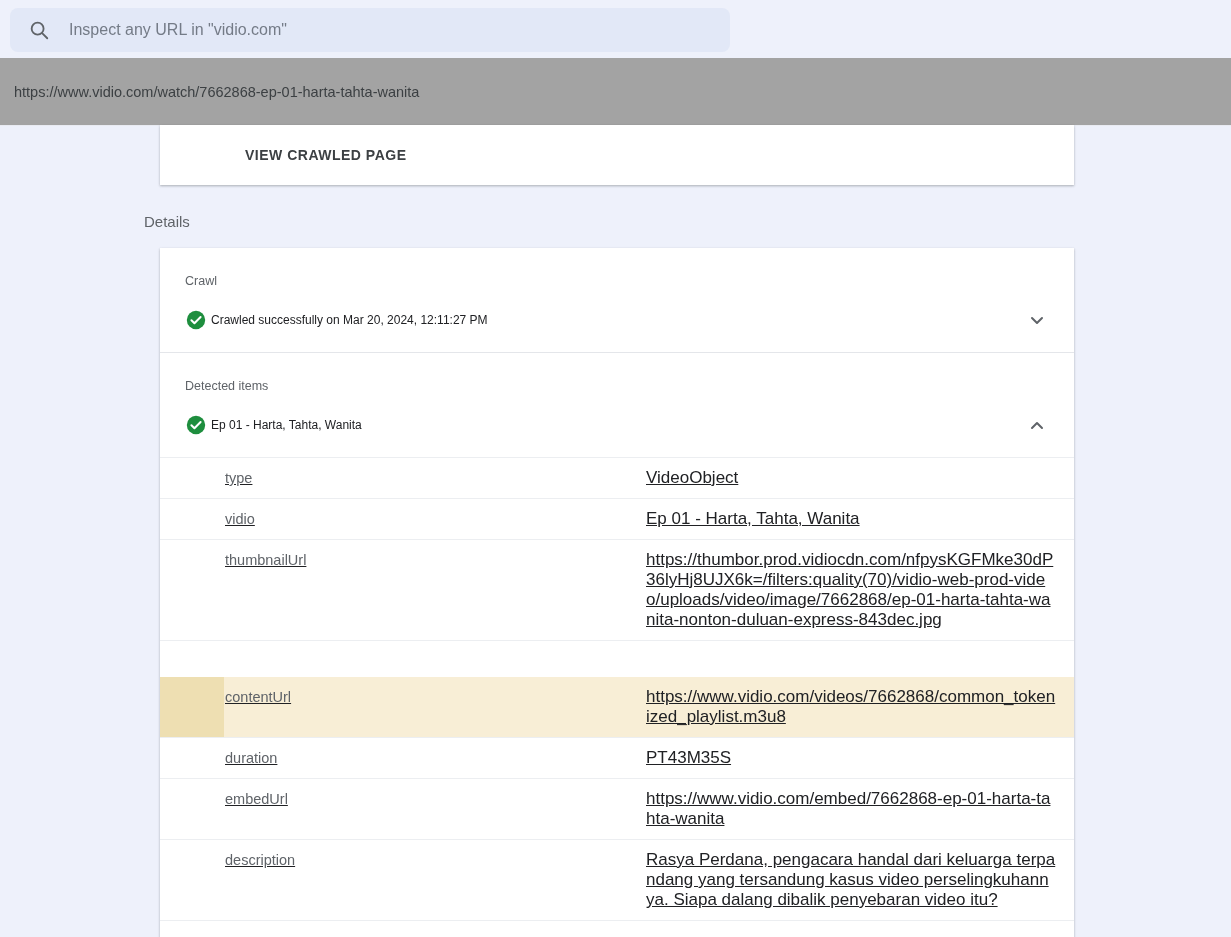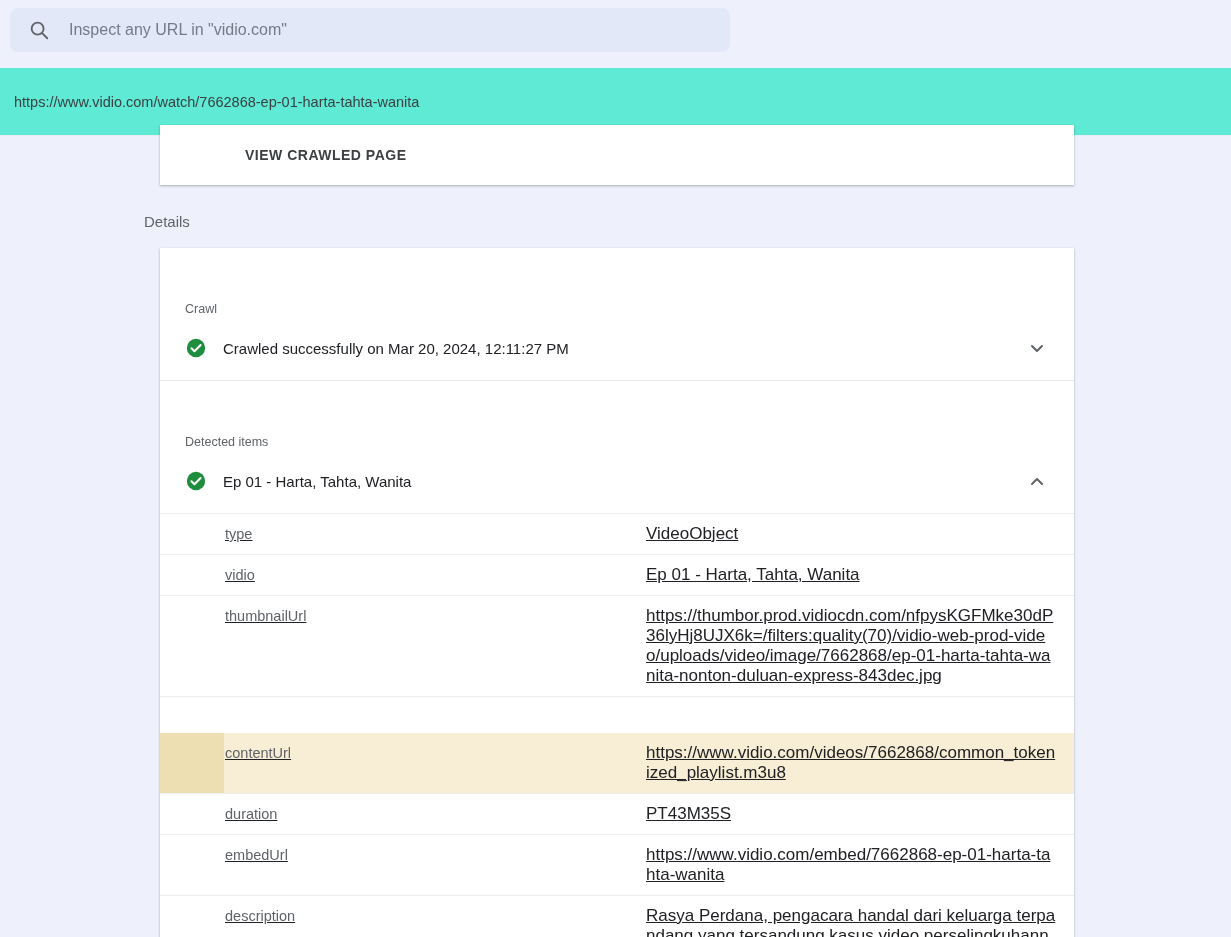--- a/index.html
+++ b/index.html
@@ -21,44 +21,43 @@
   .search-pill svg { flex:none; }
   .search-pill input {
     border:none; outline:none; background:transparent; flex:1;
     margin-left:19px; font-size:16px; color:#3c4043; font-family:inherit;
   }
   .search-pill input::placeholder { color:#747b87; opacity:1; }
 
   
   .url-band {
     position:absolute; top:58px; left:0; width:1231px; height:68px;
-    background:#5eead4; display:flex; align-items:center; padding-left:14px;
+    background:#a3a3a3; display:flex; align-items:center; padding-left:14px;
     border-bottom:1px solid #e9ebf2;
-    margin-top:10px;
   }
   .url-text { font-size:14.5px; color:#3c4043; }
 
   
   .card {
     position:absolute; left:160px; width:914px; background:#ffffff;
     box-shadow:0 1px 2px rgba(60,64,67,.28), 0 1px 3px rgba(60,64,67,.12);
   }
   .card-top { top:125px; height:60px; display:flex; padding-left:85px; }
   .text-button {
     font-size:14px; font-weight:600; letter-spacing:.5px; color:#3c4043;
     background:none; border:none; cursor:pointer; font-family:inherit;
   }
 
   .details-heading { position:absolute; left:144px; top:213px; font-size:15px; color:#5f6368; }
 
   .card-main { top:248px; height:700px; overflow:hidden; }
-  .section-label { font-size:12.5px; color:#5f6368; padding:26px 0 0 25px;margin-top:28px; }
+  .section-label { font-size:12.5px; color:#5f6368; padding:26px 0 0 25px; }
   .status-row { height:64px; display:flex; align-items:center; padding:0 25px; cursor:pointer; }
   .status-icon { width:22px; height:22px; flex:none; }
-  .status-text { margin-left:16px; font-size:15px; color:#202124; flex:1; }
+  .status-text { margin-left:4px; font-size:12px; color:#202124; flex:1; }
   .item-title { font-weight:normal; }
   .chevron { width:24px; height:24px; flex:none; cursor:pointer; }
   .divider { height:1px; background:#e4e6ea; }
 
   
   .props { border-top:1px solid #eceef1;text-decoration:underline; }
   .prop-row { display:flex; border-bottom:1px solid #eceef1; cursor:pointer; }
   .prop-key {
     width:486px; flex:none; padding:10px 20px 10px 65px;
     font-size:14.5px; color:#5f6368; line-height:20px;

